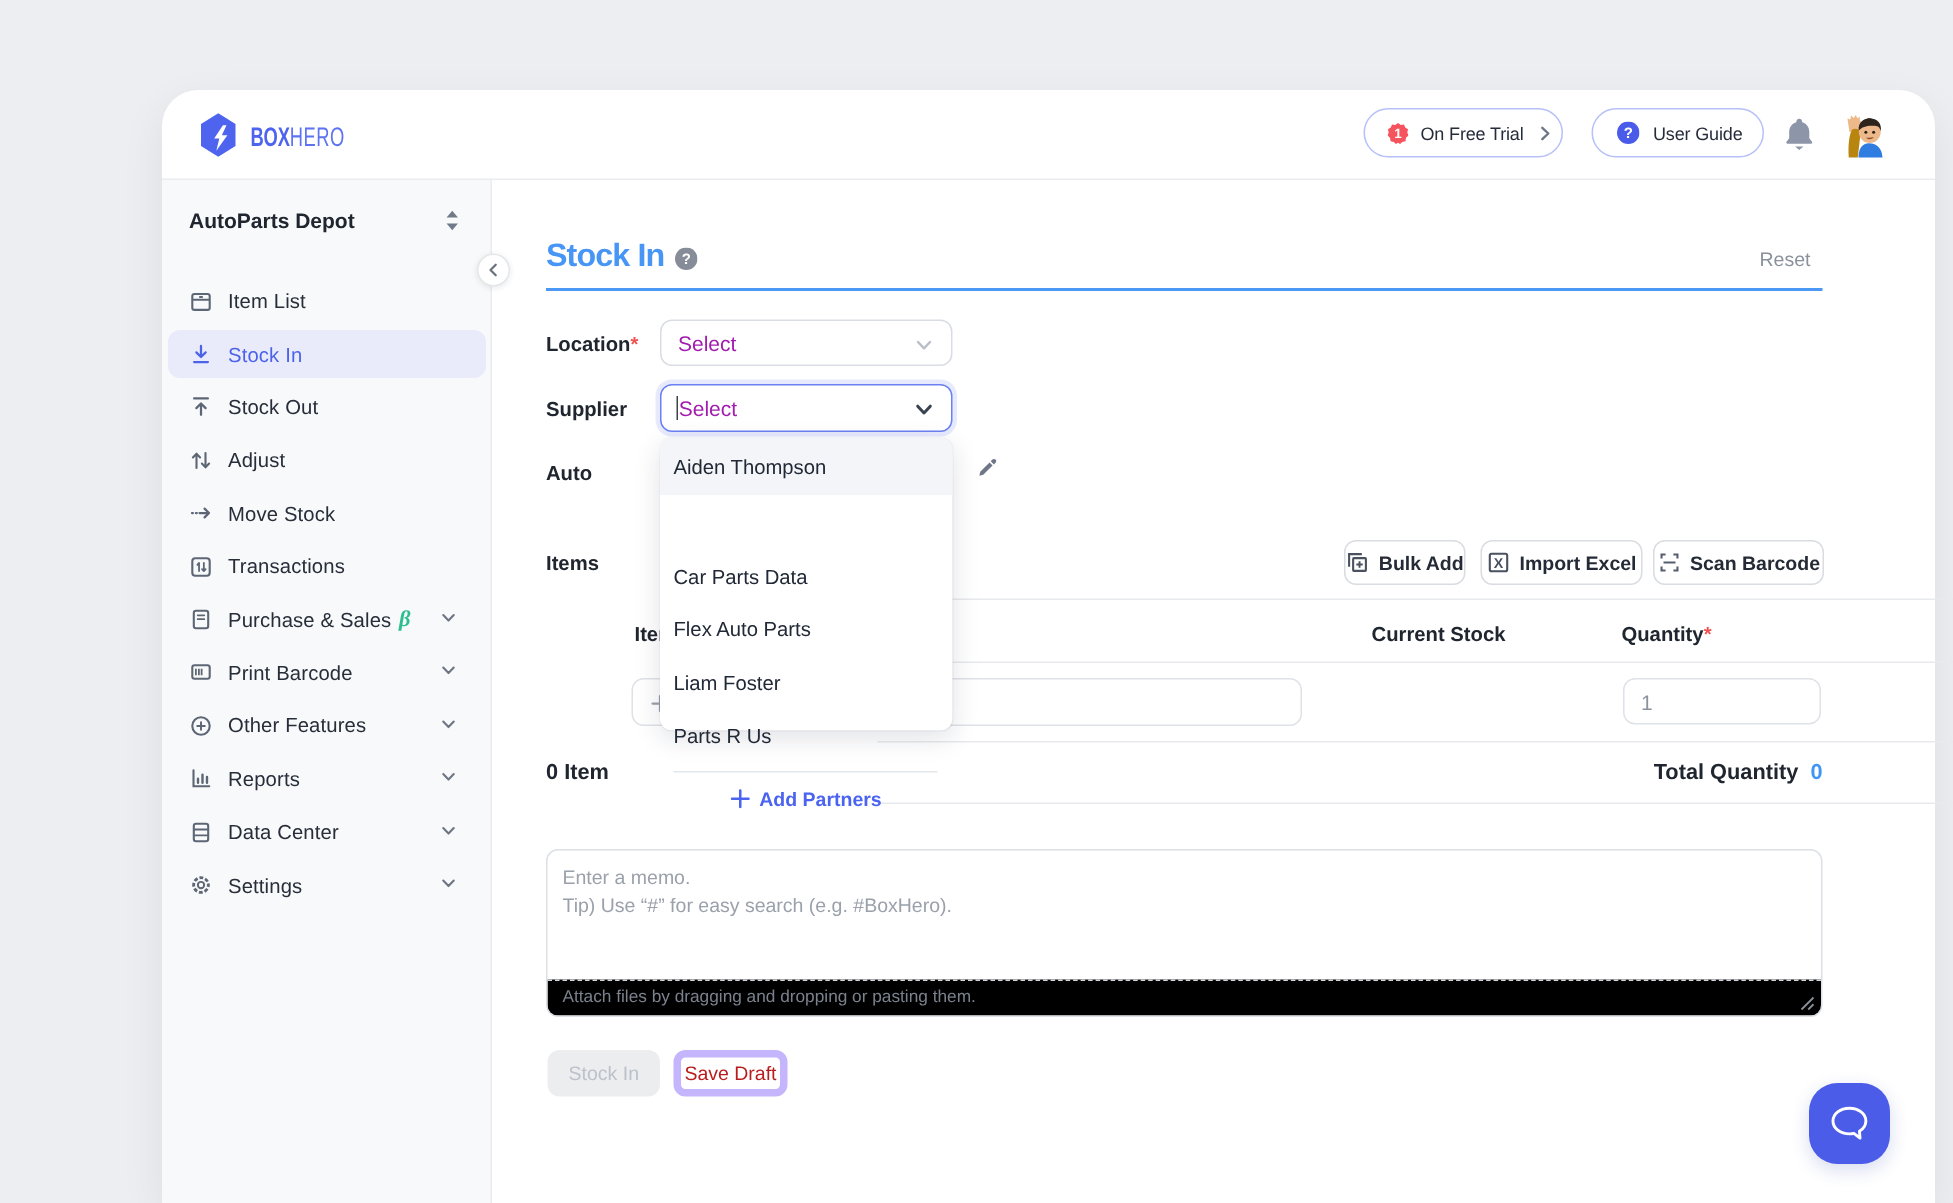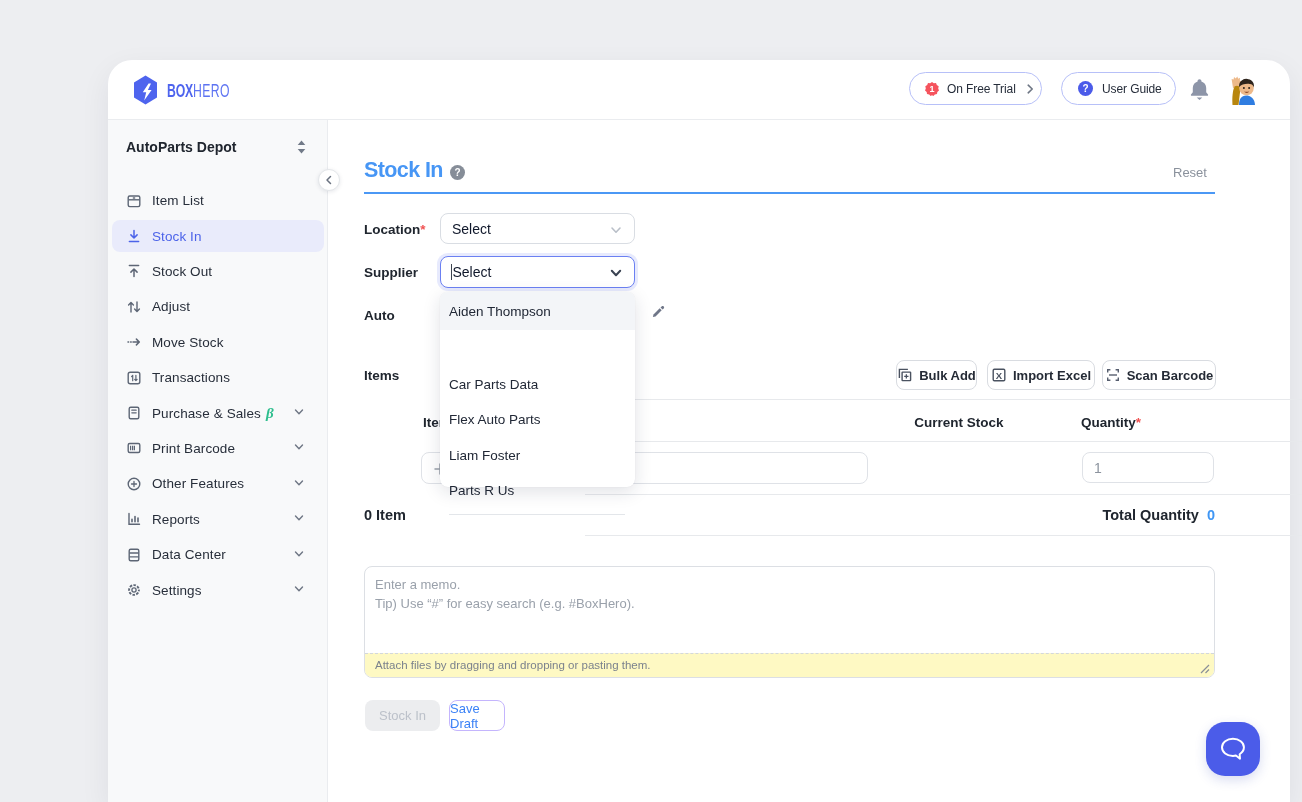--- a/index.html
+++ b/index.html
@@ -16,21 +16,21 @@
 .mi { position:absolute; left:4px; width:212px; height:32px; display:flex; align-items:center; border-radius:8px; }
 .mi .ic { width:16px; height:16px; margin-left:14px; flex:none; }
 .mi .lb { margin-left:10px; font-size:13.5px; color:#272e3a; letter-spacing:0.1px; }
 .mi.active { background:#e9ebfb; }
 .mi.active .lb { color:#4c63e9; font-weight:500; }
 .mi .chev { position:absolute; right:19px; top:9px; }
 
 .main { position:absolute; left:221px; top:61px; width:961px; height:681px; background:#fff; }
 .label { position:absolute; left:256px; font-size:13.5px; font-weight:700; color:#20262f; }
 .sel { position:absolute; left:332px; width:195px; height:31px; border:1px solid #d9dde3; border-radius:8px; background:#fff; display:flex; align-items:center; }
-.sel .ph { margin-left:11px; font-size:14px; color:#0f172a; }
+.sel .ph { margin-left:11px; font-size:14px; color:#a21caf; }
 .btn { position:absolute; height:30px; top:239px; border:1px solid #d9dce1; border-radius:8px; background:#fff; display:flex; align-items:center; justify-content:center; gap:6px; font-size:13px; color:#252b36; font-weight:700;}
 .hline { position:absolute; left:256px; width:851px; height:1px; background:#e7e9ec; }
 .inp { position:absolute; border:1px solid #dfe2e7; border-radius:8px; background:#fff; }
 
 .dd { position:absolute; left:111px; top:171px; width:195px; height:195px; background:#fff; border-radius:8px; box-shadow:0 5px 18px rgba(20,30,60,0.13), 0 0 1px rgba(20,30,60,0.12); }
 .dd .row { position:absolute; left:0; width:195px; height:35px; display:flex; align-items:center; }
 .dd .row span { margin-left:9px; font-size:13.5px; color:#212836; }
 .chat { position:absolute; left:1098px; top:662px; width:54px; height:54px; border-radius:19px; background:#4b5ce9; box-shadow:0 4px 12px rgba(40,60,180,0.18); }
 </style>
 </head>
@@ -261,48 +261,52 @@
         <span style="position:absolute;left:11px;top:7px;font-size:14px;color:#8c939e;">1</span>
       </div>
     <div class="hline" style="top:373px;"></div>
 
     <div class="abs" style="left:35px;top:386px;font-size:14.5px;font-weight:700;color:#20262f;">0 Item</div>
     <div class="abs" style="left:559px;top:386px;width:327px;text-align:right;font-size:14.5px;font-weight:700;color:#20262f;">Total Quantity&nbsp;&nbsp;<span style="color:#3f96f4;">0</span></div>
     <div class="hline" style="top:414px;"></div>
 
     <div class="abs" style="left:35px;top:445px;width:851px;height:112px;border:1px solid #dcdfe4;border-radius:8px;overflow:hidden;">
       <div style="position:absolute;left:10px;top:8px;font-size:13px;color:#9aa1ab;line-height:19px;">Enter a memo.<br>Tip) Use “#” for easy search (e.g. #BoxHero).</div>
-      <div style="position:absolute;left:0;bottom:0;width:100%;height:24px;background:#fef9c3;border-top:1px dashed #d3d7db;">
+      <div style="position:absolute;left:0;bottom:0;width:100%;height:24px;background:#000000;border-top:1px dashed #d3d7db;">
         <div style="position:absolute;left:10px;top:5px;font-size:11.5px;color:#7b828d;">Attach files by dragging and dropping or pasting them.</div>
         <svg style="position:absolute;right:4px;bottom:3px" width="10" height="10" viewBox="0 0 10 10">
             <path d="M9 1 L1 9 M9 5.5 L5.5 9" stroke="#8a9097" stroke-width="1.2"></path>
           </svg>
       </div>
     </div>
 
     <div class="abs" style="left:36px;top:579px;width:75px;height:31px;border-radius:8px;background:#ecedef;display:flex;align-items:center;justify-content:center;font-size:13px;color:#bcc1ca;">Stock In</div>
-    <div class="abs" style="left:120px;top:579px;width:56px;height:31px;border-radius:8px;background:#fff;border:1px solid #c4b5fd;display:flex;align-items:center;justify-content:center;font-size:13px;font-weight:500;color:#3b82f6;">Save Draft</div>
+    <div class="abs" style="left:120px;top:579px;width:76px;height:31px;border-radius:8px;background:#fff;border:5px solid #c4b5fd;display:flex;align-items:center;justify-content:center;font-size:13px;font-weight:500;color:#b91c1c;">Save Draft</div>
 
     <div class="dd">
       <div class="row" style="top:0;height:38px;background:#f3f5f8;border-radius:8px 8px 0 0;">
           <span>Aiden Thompson</span>
         </div>
       <div class="row" style="top:75px;">
           <span>Car Parts Data</span>
         </div>
       <div class="row" style="top:110px;">
           <span>Flex Auto Parts</span>
         </div>
       <div class="row" style="top:146px;">
           <span>Liam Foster</span>
         </div>
       <div class="row" style="top:181px;">
           <span>Parts R Us</span>
         </div>
       <div style="position:absolute;left:9px;top:222px;width:176px;height:1px;background:#e3e6ea;"></div>
+      <div style="position:absolute;left:0;top:225px;width:195px;height:30px;display:flex;align-items:center;justify-content:center;gap:6px;font-size:13px;font-weight:700;color:#4a63f0;">
+        <svg width="13" height="13" viewBox="0 0 13 13">
+            <path d="M6.5 1 V12 M1 6.5 H12" stroke="#4a63f0" stroke-width="1.7" stroke-linecap="round"></path>
+          </svg>Add Partners</div>
     </div>
   </div>
 
   <div class="abs" style="left:209.5px;top:109px;width:22px;height:22px;border-radius:50%;background:#fff;border:1px solid #e4e7ea;box-shadow:0 1px 4px rgba(20,30,60,0.10);">
     <svg style="position:absolute;left:5px;top:5px" width="10" height="10" viewBox="0 0 10 10">
         <path d="M6.5 1.5 L3 5 L6.5 8.5" stroke="#6a7280" stroke-width="1.5" fill="none" stroke-linecap="round" stroke-linejoin="round"></path>
       </svg>
   </div>
 
   <div class="chat">

